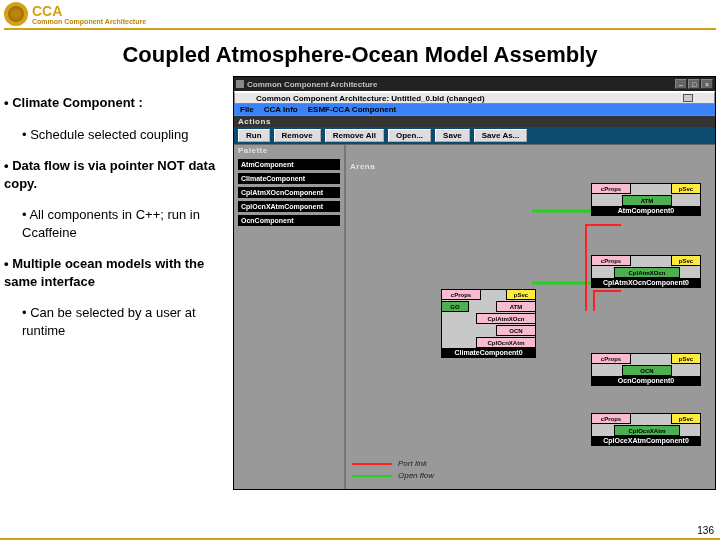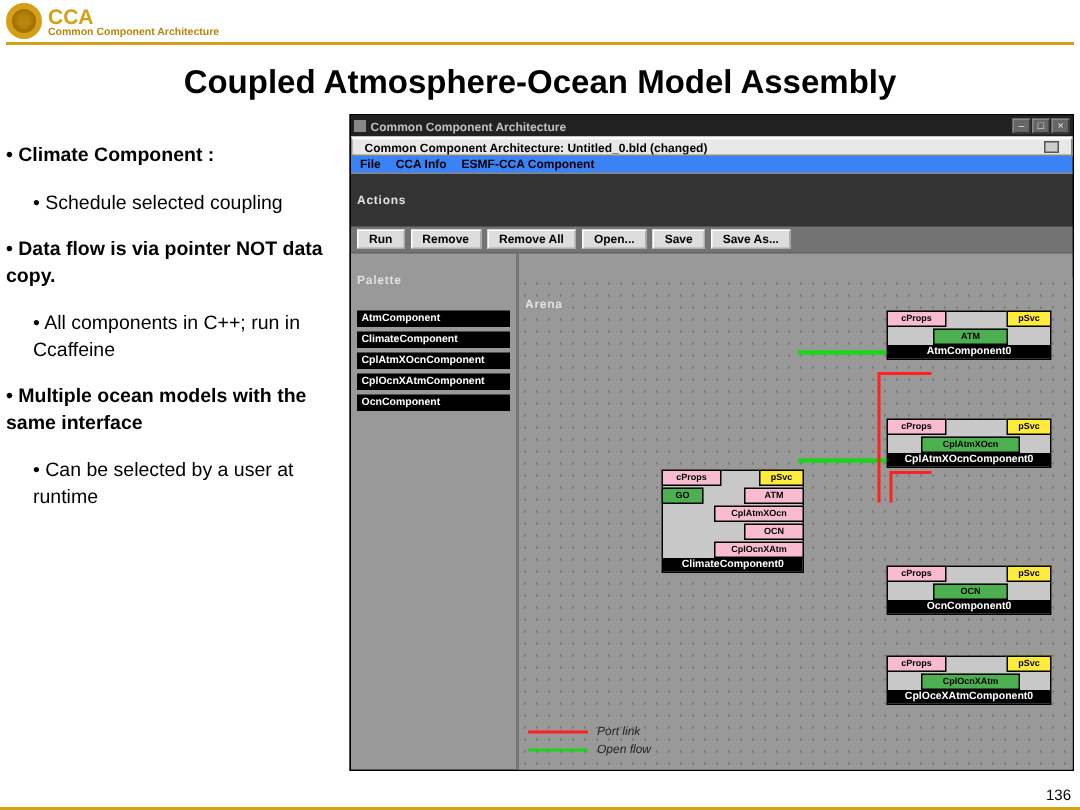--- a/index.html
+++ b/index.html
@@ -21,27 +21,27 @@
   
   .right { flex: 1; }
   
   
   .appwin { border: 1px solid #000; background: #333; font-size: 9px; }
   .titlebar { background: #222; color: #c0c0c0; display: flex; align-items: center; padding: 1px 2px; height: 14px; font-size: 8px; }
   .titlebar .tb-icon { width: 8px; height: 8px; background: #888; margin-right: 3px; }
   .titlebar .tb-title { flex: 1; font-weight: bold; }
   .winbtn { width: 12px; height: 10px; background: #666; border: 1px outset #888; margin-left: 1px; display: flex; align-items: center; justify-content: center; color: #eee; font-size: 7px; }
   
-  .subtitle { background: #e8e8e8; border: 1px solid #888; border-top: 2px solid #fff; color: #000; font-weight: bold; padding: 1px 8px; height: 13px; font-size: 8px; display: flex; align-items: center; }
+  .subtitle { background: #e8e8e8; border: 1px solid #888; border-top: 2px solid #fff; color: #000; font-weight: bold; padding: 1px 21px; height: 13px; font-size: 8px; display: flex; align-items: center; }
   .subtitle .dm { margin-left: auto; width: 10px; height: 8px; border: 1px solid #555; background: #ccc; }
   
   .menubar { background: #3b82f6; border-bottom: 1px solid #888; display: flex; gap: 10px; padding: 1px 6px; height: 12px; font-size: 8px; font-weight: bold; }
-  .pane-label { color: #e0e0e0; font-weight: bold; font-size: 8px; padding: 13px 4px; letter-spacing: .5px; }
-  
-  .toolbar { display: flex; gap: 4px; padding: 2px 4px; background: #737373; border-bottom: 1px solid #666; }
+  .pane-label { color: #e0e0e0; font-weight: bold; font-size: 8px; padding: 1px 4px; letter-spacing: .5px; }
+  
+  .toolbar { display: flex; gap: 4px; padding: 2px 4px; background: #0c4a6e; border-bottom: 1px solid #666; }
   .tbtn { background: #ddd; border: 1px outset #fff; padding: 1px 7px; font-size: 8px; font-weight: bold; }
   
   .workspace { display: flex; background: #999; height: 344px; }
   .palette { width: 112px; border-right: 2px solid #777; }
   .pchip { background: #000; color: #fff; font-size: 7px; font-weight: bold; padding: 2px 3px; margin: 3px 4px; }
   
   .arena { flex: 1; position: relative; background-image: radial-gradient(circle, #777 0.5px, transparent 0.5px); background-size: 8px 8px; background-color: #999; margin-top: 16px; }
   
   .comp { position: absolute; border: 1px solid #000; background: #c8c8c8; font-size: 7px; }
   .comp .chead { background: #000; color: #fff; font-weight: bold; padding: 1px 3px; font-size: 7px; text-align: center; }

